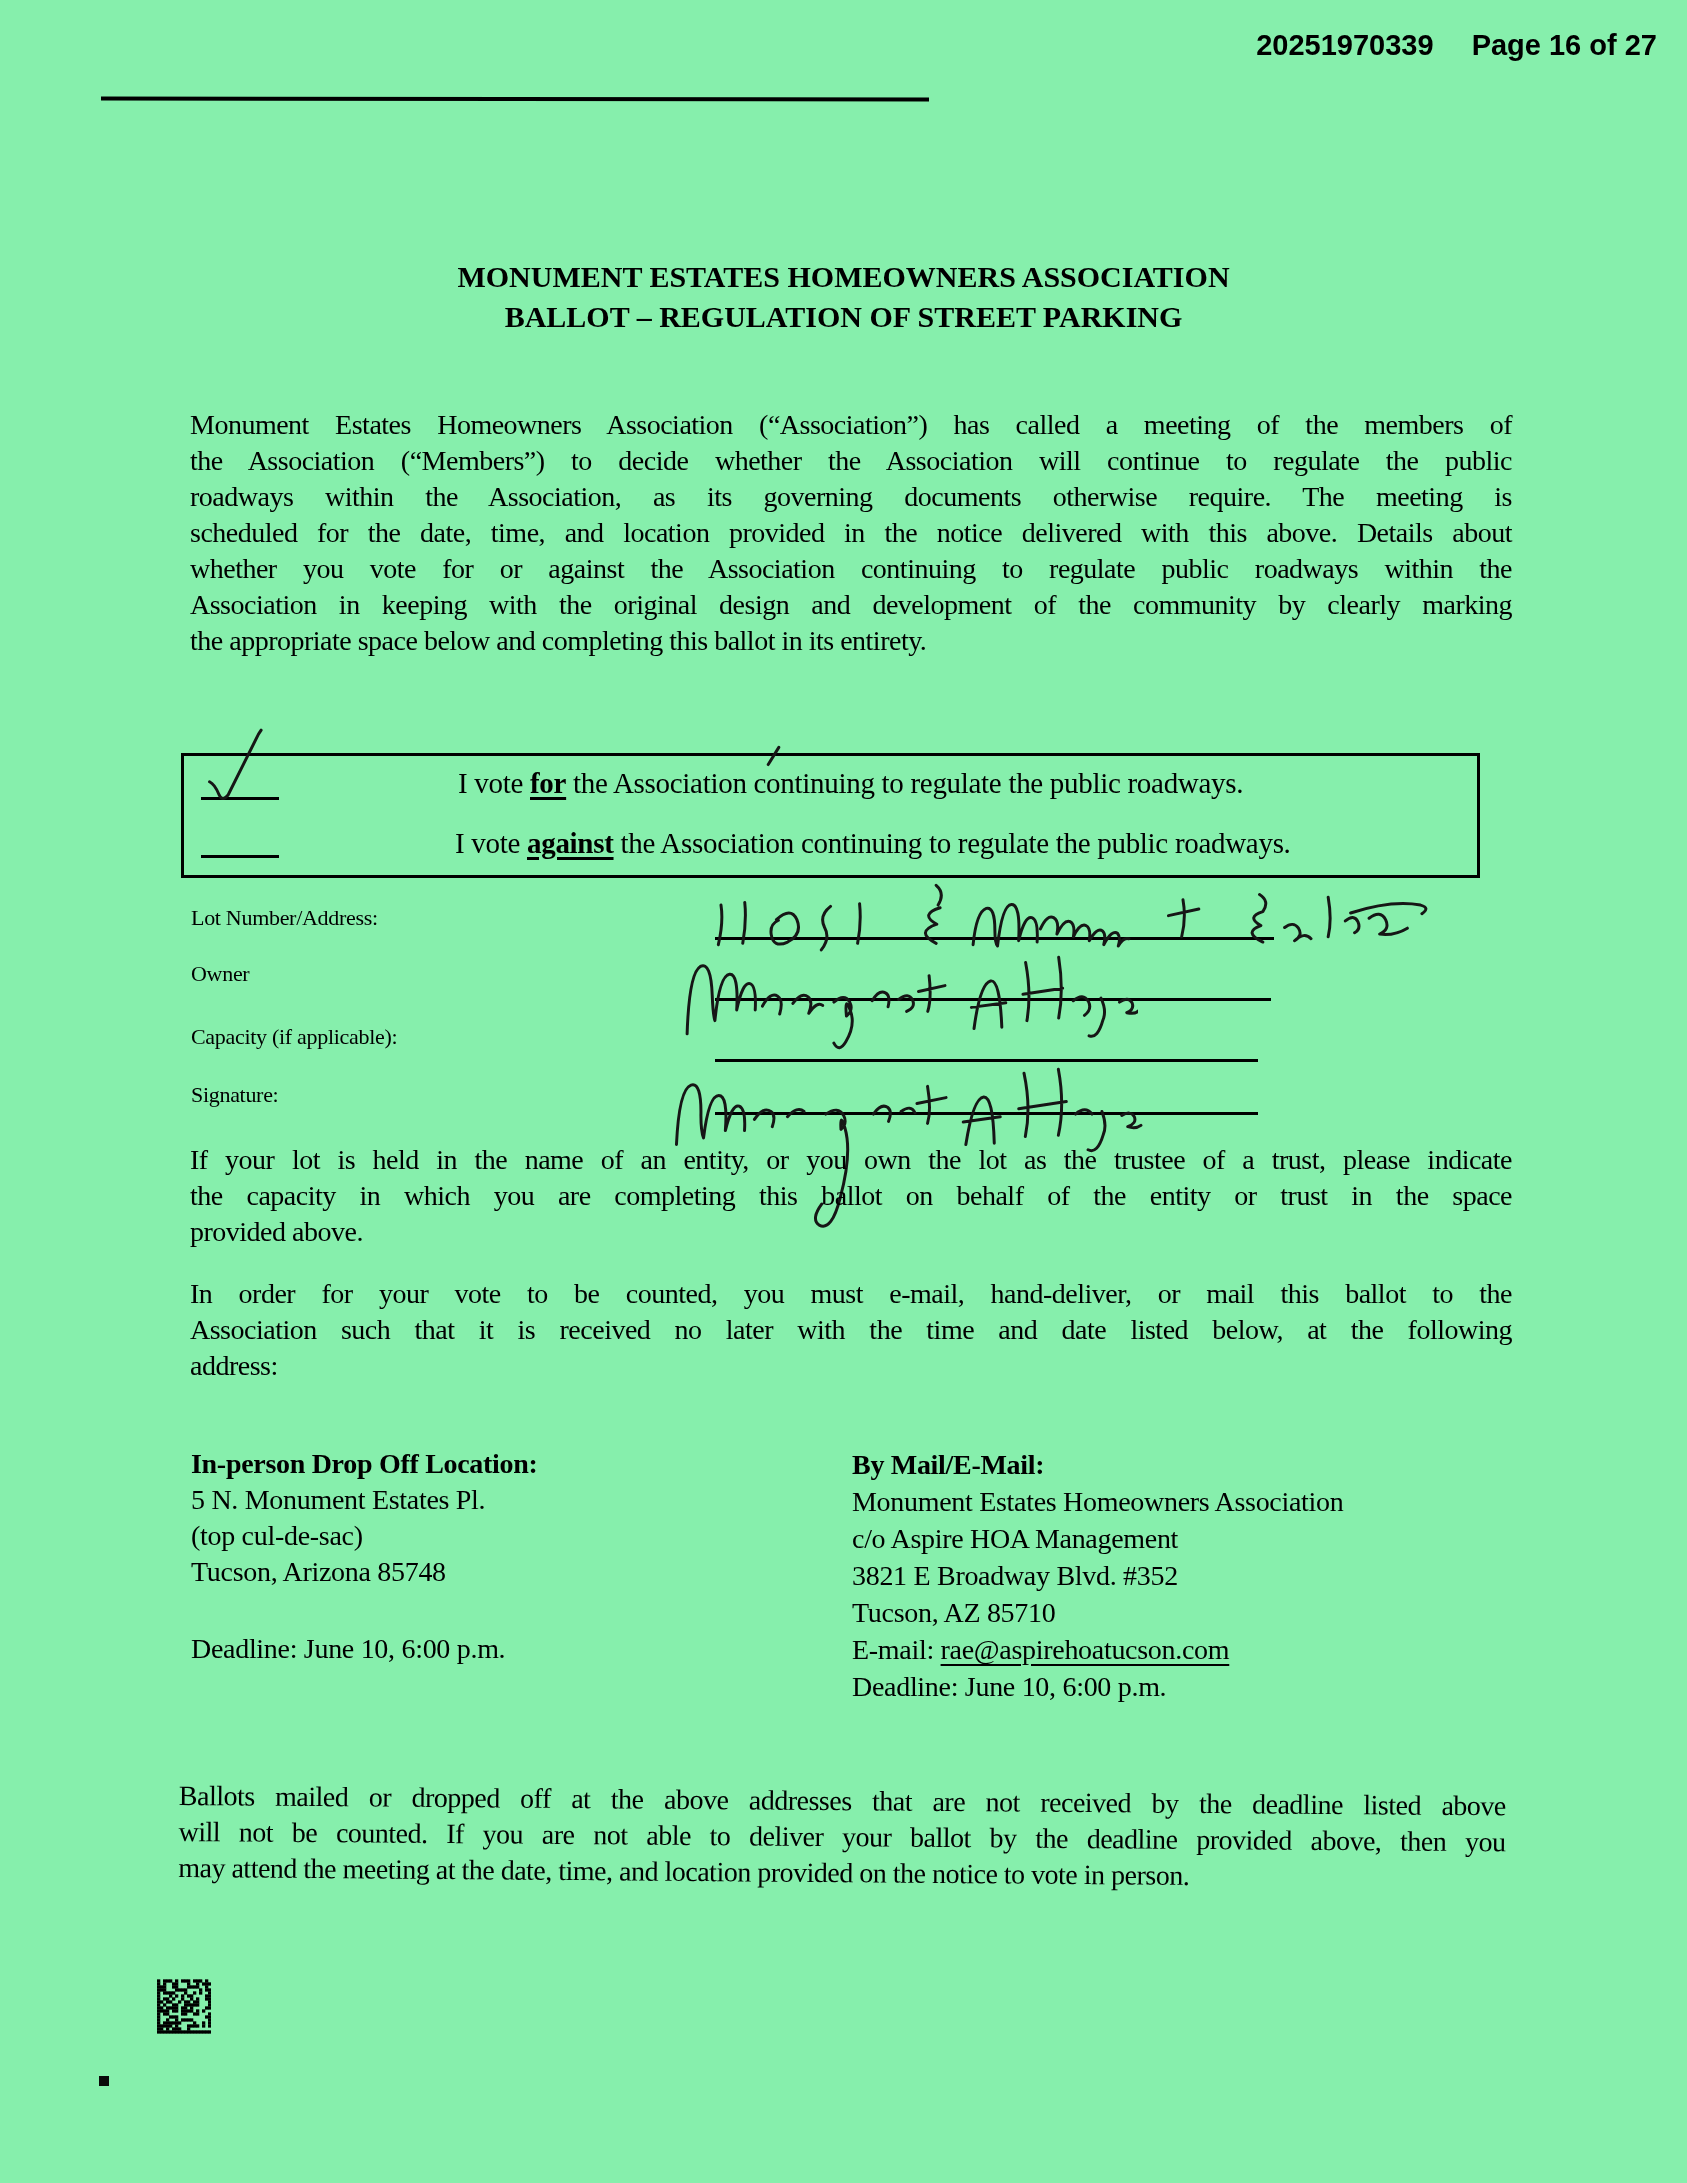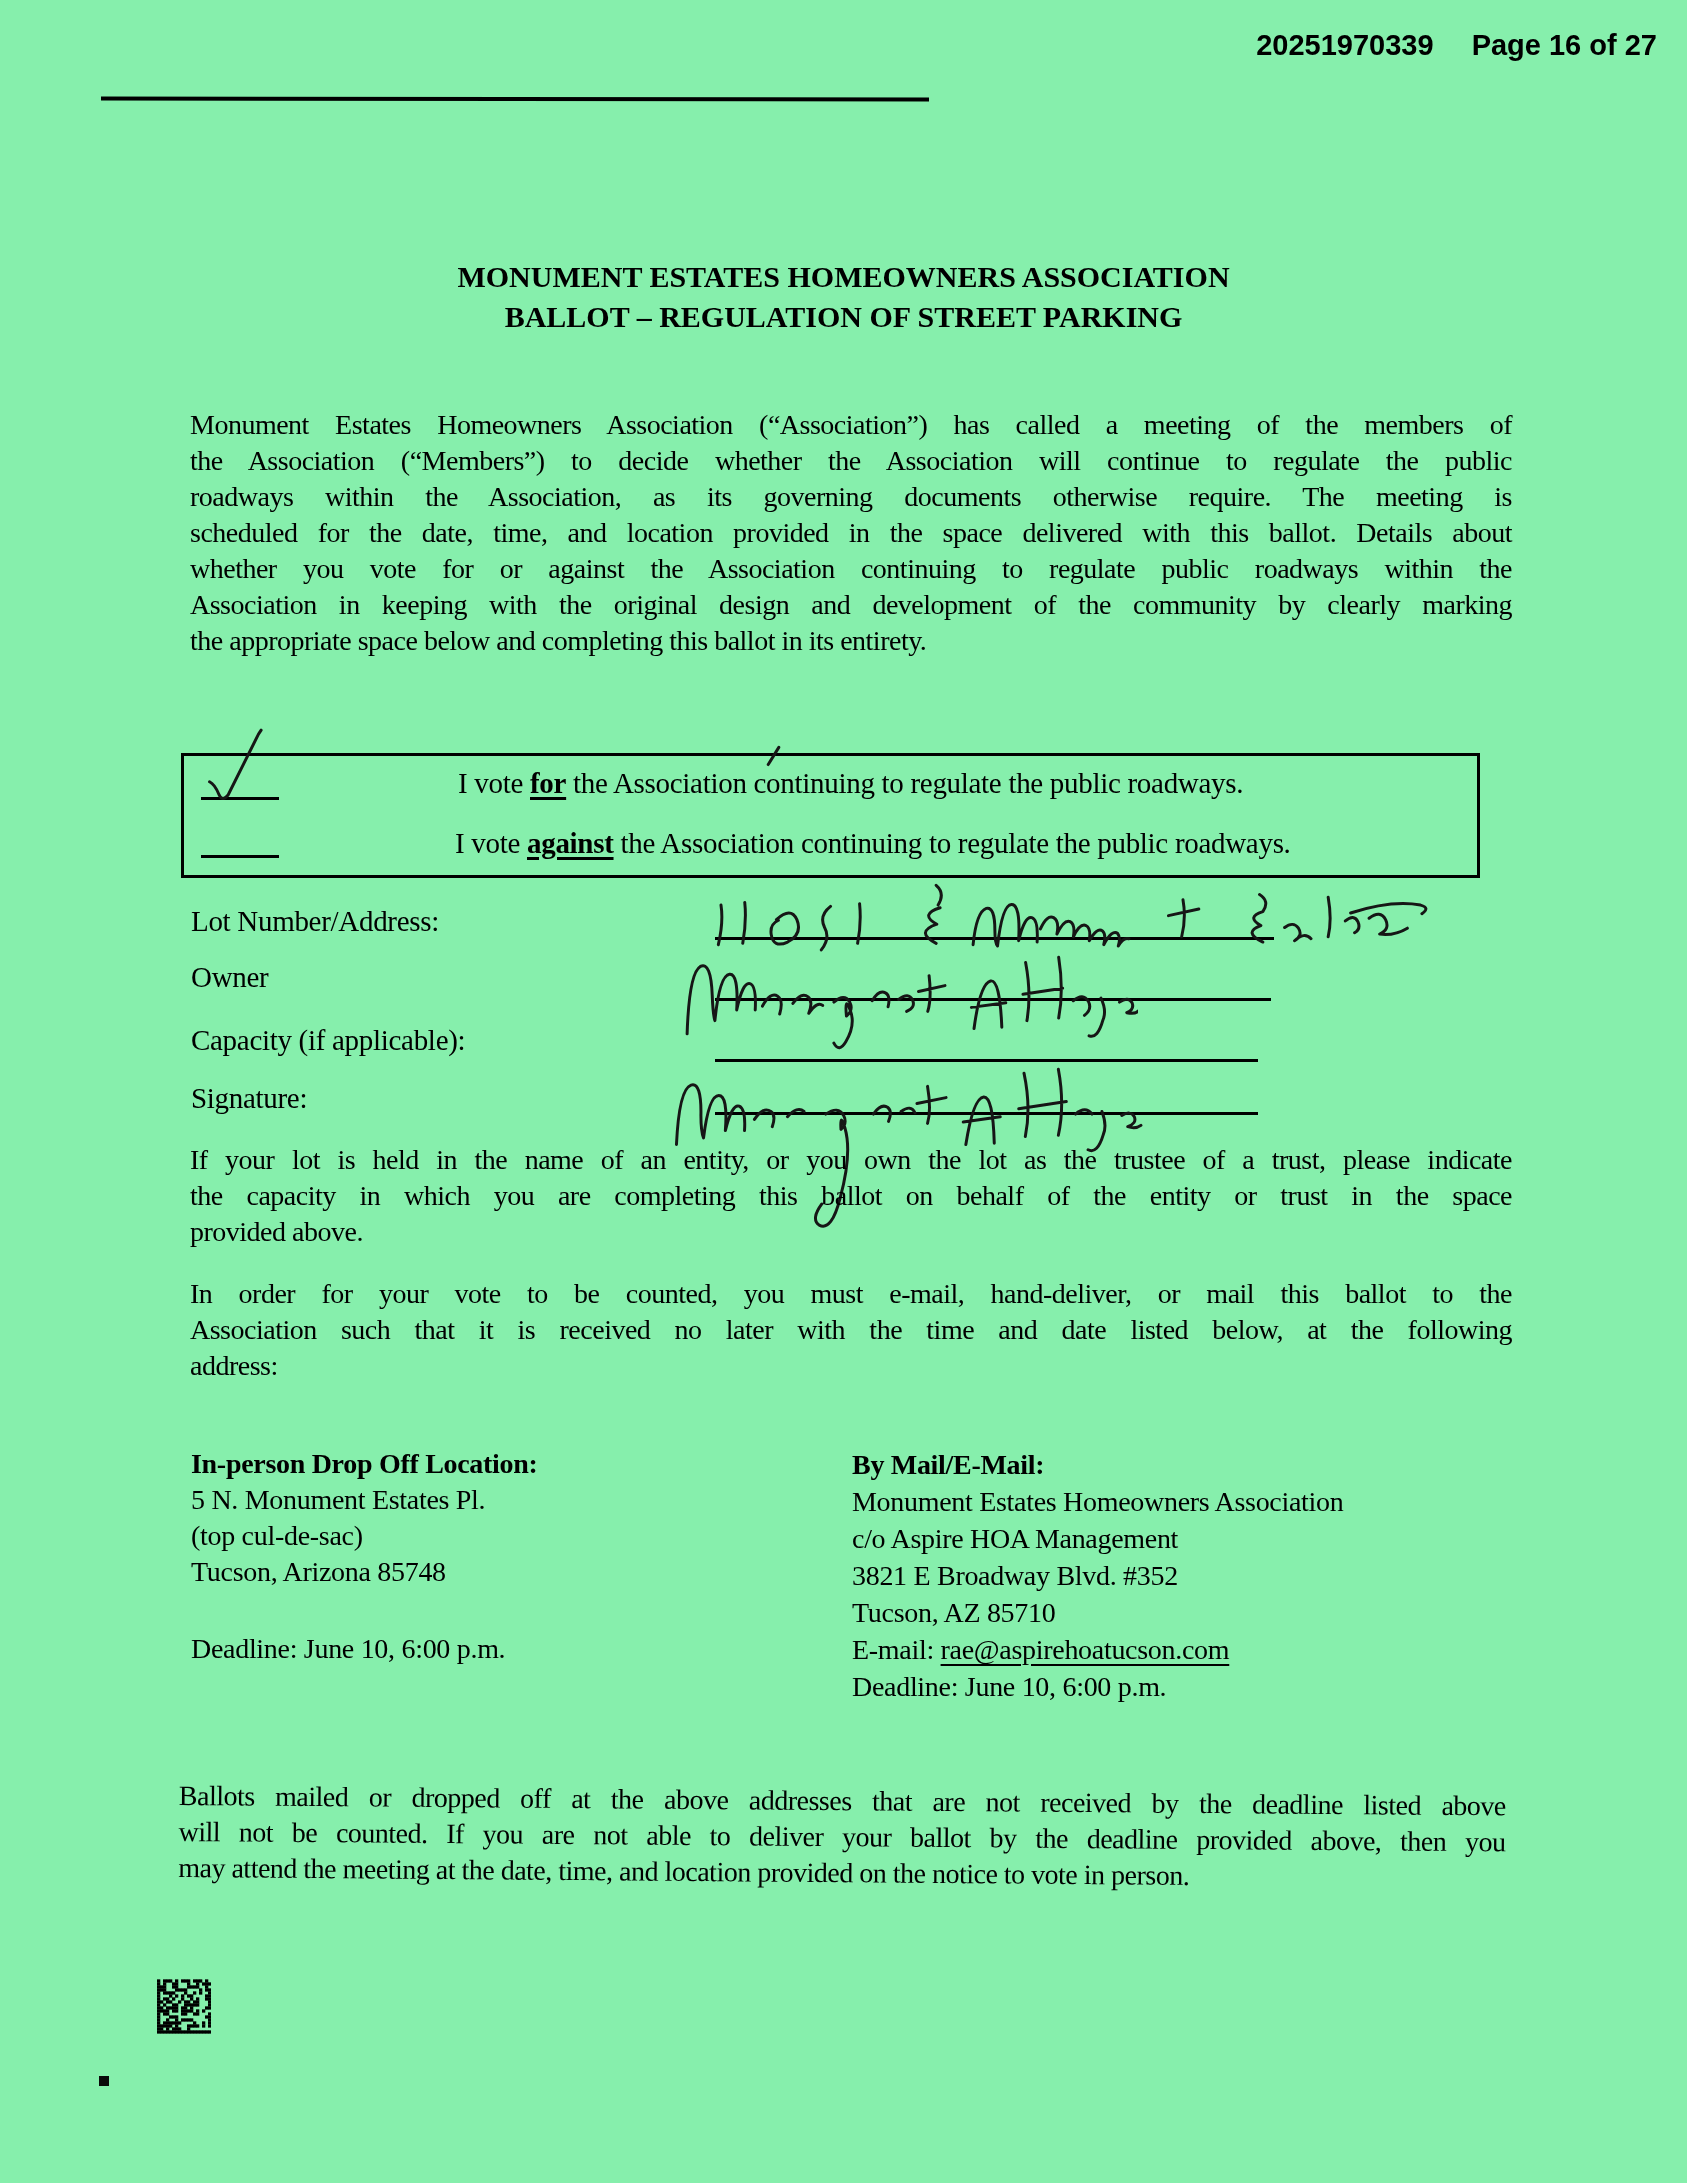--- a/index.html
+++ b/index.html
@@ -26,21 +26,21 @@
   
   .vote-box{position:absolute;left:181px;top:753px;width:1293px;height:119px;border:3.3px solid #000;}
   .vote-text{position:absolute;font-size:29px;white-space:nowrap;letter-spacing:-0.3px;}
   .vote-text .kw{font-weight:bold;text-decoration:underline;text-decoration-thickness:3.3px;text-underline-offset:4px;}
   #vote-for-text{left:274px;top:10.6px;}
   #vote-against-text{left:271px;top:71px;}
   .vote-blank{position:absolute;left:17px;width:78px;height:3.3px;background:#000;}
   #vote-for-blank{top:41px;}
   #vote-against-blank{top:99px;}
   
-  .field-label{position:absolute;left:191px;font-size:29px;letter-spacing:-0.3px;white-space:nowrap;}
+  .field-label{position:absolute;left:191px;font-size:22px;letter-spacing:-0.3px;white-space:nowrap;}
   .fill-line{position:absolute;height:2.6px;background:#000;}
   
   .col{position:absolute;font-size:28px;line-height:36px;letter-spacing:-0.3px;white-space:nowrap;}
   .col .line{text-align:left;}
   .col-head{font-weight:bold;}
   .col-deadline{margin-top:41px;}
   #col-left{left:191px;top:1446px;}
   #col-right{left:852px;top:1446px;line-height:37px;}
   .email-link{text-decoration:underline;text-decoration-thickness:2px;text-underline-offset:5.3px;}
   
@@ -65,21 +65,21 @@
 
   <div class="title">
     <div>MONUMENT ESTATES HOMEOWNERS ASSOCIATION</div>
     <div>BALLOT – REGULATION OF STREET PARKING</div>
   </div>
 
   <div class="para" id="intro">
       <div class="line">Monument Estates Homeowners Association (“Association”) has called a meeting of the members of</div>
       <div class="line">the Association (“Members”) to decide whether the Association will continue to regulate the public</div>
       <div class="line">roadways within the Association, as its governing documents otherwise require. The meeting is</div>
-      <div class="line">scheduled for the date, time, and location provided in the space delivered with this ballot. Details about</div>
+      <div class="line">scheduled for the date, time, and location provided in the notice delivered with this above. Details about</div>
       <div class="line">whether you vote for or against the Association continuing to regulate public roadways within the</div>
       <div class="line">Association in keeping with the original design and development of the community by clearly marking</div>
       <div class="line last">the appropriate space below and completing this ballot in its entirety.</div>
     </div>
 
   <div class="vote-box">
     <div class="vote-blank" id="vote-for-blank"></div>
     <div class="vote-blank" id="vote-against-blank"></div>
     <div class="vote-text" id="vote-for-text"><span>I vote </span><span class="kw">for</span><span> the Association continuing to regulate the public roadways.</span></div>
     <div class="vote-text" id="vote-against-text"><span>I vote </span><span class="kw">against</span><span> the Association continuing to regulate the public roadways.</span></div>

